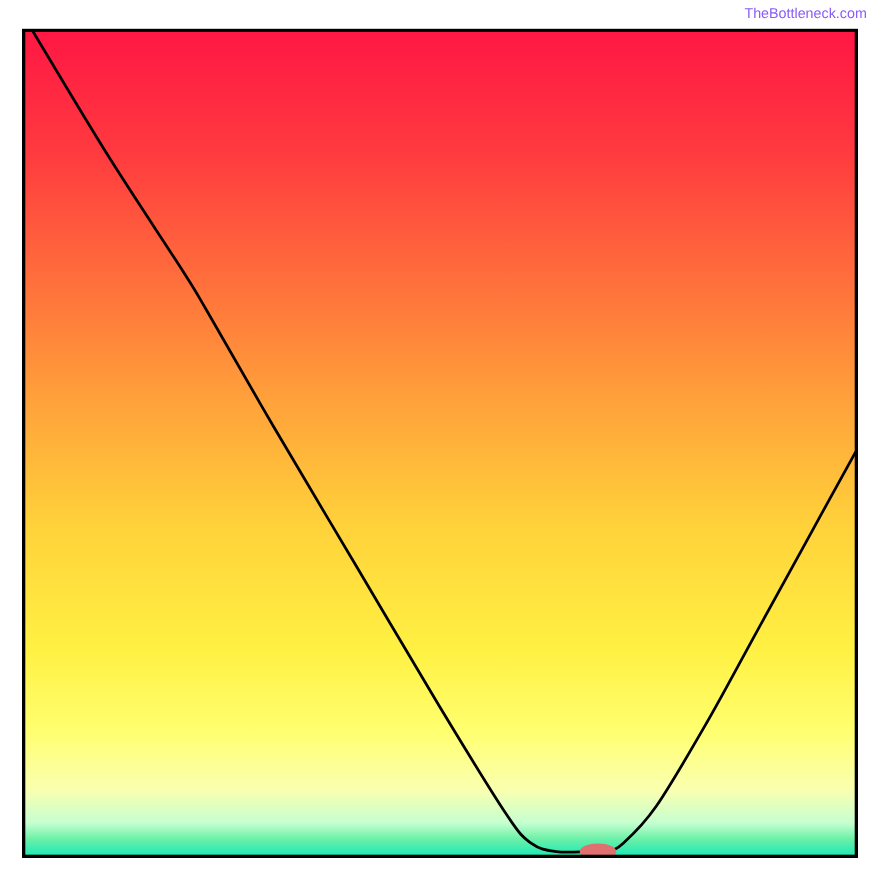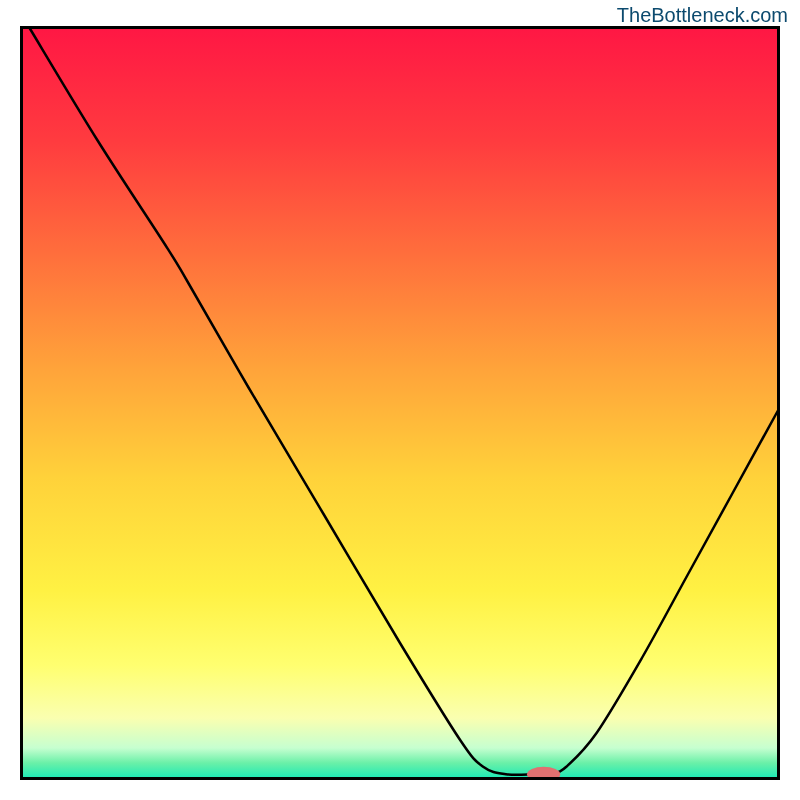--- a/index.html
+++ b/index.html
@@ -8,22 +8,22 @@
     width: 800px;
     height: 800px;
     position: relative;
     font-family: Arial, sans-serif;
     background: #ffffff;
   }
   .watermark {
     position: absolute;
     top: 4px;
     right: 12px;
-    color: #0c4a6e;
-    font-size: 20px;
+    color: #8b5cf6;
+    font-size: 13px;
     font-family: Arial, sans-serif;
     z-index: 10;
   }
   .chart-container {
     position: absolute;
     left: 20px;
     top: 26px;
     width: 760px;
     height: 754px;
   }

